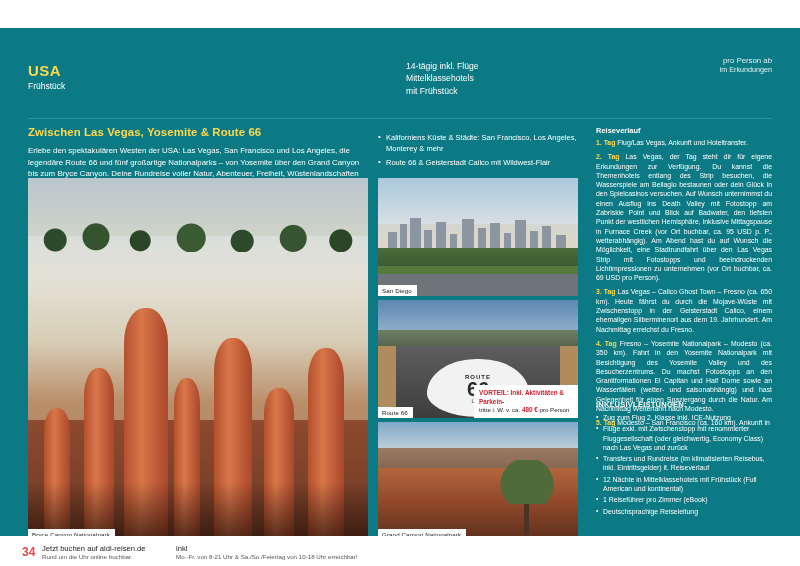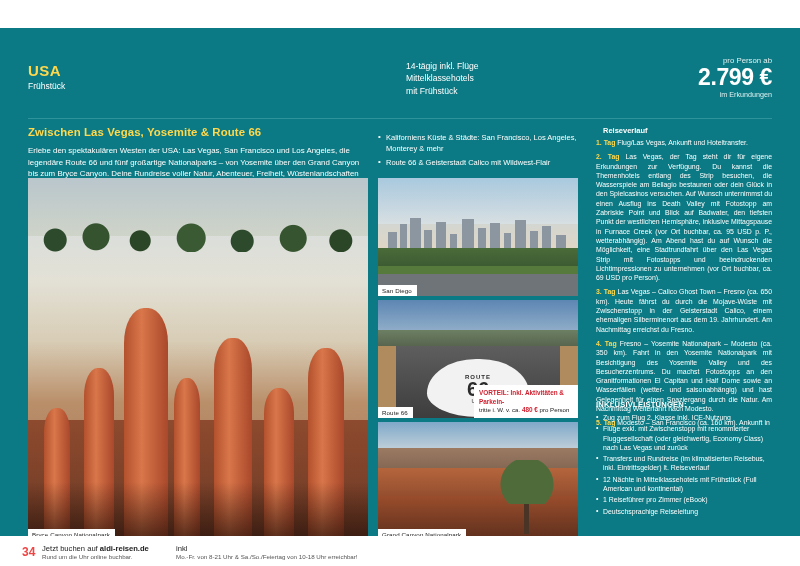--- a/index.html
+++ b/index.html
@@ -33,21 +33,21 @@
 
   
   .highlights{position:absolute;left:378px;top:126px;width:200px;color:#fff;}
   .highlights h3{margin:0;font-size:8.3px;font-weight:bold;letter-spacing:.3px;}
   .highlights ul{margin:6px 0 0 0;padding:0;list-style:none;}
   .highlights li{position:relative;padding-left:8px;font-size:7.5px;line-height:11px;margin-bottom:2.5px;}
   .highlights li:before{content:"•";position:absolute;left:0;top:-1px;color:#fff;font-size:8px;}
 
   
   .itin{position:absolute;left:596px;top:126px;width:176px;color:#ffffff;}
-  .itin .lead{font-size:7.5px;font-weight:bold;margin-bottom:3px;margin-left:7px;}
+  .itin .lead{font-size:7.5px;font-weight:bold;margin-bottom:3px;}
   .itin p{margin:0 0 5px 0;font-size:6.9px;line-height:9.3px;text-align:justify;}
   .y{color:#ffd84d;font-weight:bold;}
 
   .incl{position:absolute;left:596px;top:400px;width:176px;color:#ffffff;}
   .incl .ttl{font-size:7.6px;font-weight:bold;letter-spacing:.2px;margin-bottom:4px;}
   .incl ul{margin:0;padding:0;list-style:none;}
   .incl li{position:relative;padding-left:7px;font-size:6.9px;line-height:9.3px;margin-bottom:2px;}
   .incl li:before{content:"•";position:absolute;left:0;top:-1px;}
 
   
@@ -104,21 +104,21 @@
   .g-mid{position:absolute;left:0;top:46px;width:100%;height:34px;background:linear-gradient(#b5653c,#8d4a2c);}
   .g-near{position:absolute;left:0;bottom:0;width:100%;height:44px;background:linear-gradient(#9a4d2c,#5d2f1d);}
   .g-tree{position:absolute;left:120px;bottom:6px;width:58px;height:74px;}
   .g-trunk{position:absolute;left:26px;bottom:0;width:5px;height:40px;background:#4a3426;}
   .g-crown{position:absolute;left:0;top:0;width:58px;height:44px;background:radial-gradient(circle at 50% 55%,#4f6b3a 0 26px,transparent 27px);}
 
   
   .footer{position:absolute;left:0;top:536px;width:800px;height:30px;background:#ffffff;}
   .pageno{position:absolute;left:22px;top:545px;font-size:12px;font-weight:bold;color:#ef4444;}
   .f1{position:absolute;left:42px;top:544px;font-size:7.6px;color:#222;}
-  .f1 b{font-weight:bold;}
+  .f1 b{font-weight:normal;}
   .f2{position:absolute;left:42px;top:553px;font-size:6.2px;color:#555;}
   .f3{position:absolute;left:176px;top:544px;font-size:7.6px;color:#222;}
   .f4{position:absolute;left:176px;top:553px;font-size:6.2px;color:#555;}
 </style>
 </head>
 <body>
 
 <div class="page">
   <div class="top-white"></div>
   <div class="teal-body"></div>
@@ -129,21 +129,20 @@
     <div class="hdr-sub">Frühstück</div>
 
     <div class="hdr-mid">
       <div>14-tägig inkl. Flüge</div>
       <div>Mittelklassehotels</div>
       <div>mit Frühstück</div>
     </div>
 
     <div class="price-box">
       <div class="price-pre">pro Person ab</div>
-      <div class="price-big">2.799 €</div>
       <div class="price-post">im Erkundungen</div>
     </div>
   </div>
   <div class="hline"></div>
 
   <div class="intro">
     <h2>Zwischen Las Vegas, Yosemite &amp; Route 66</h2>
     <p>Erlebe den spektakulären Westen der USA: Las Vegas, San Francisco und Los Angeles, die legendäre Route 66 und fünf großartige Nationalparks – von Yosemite über den Grand Canyon bis zum Bryce Canyon. Deine Rundreise voller Natur, Abenteuer, Freiheit, Wüstenlandschaften und bunter City-Vibes bei Tag und Nacht.</p>
   </div>
 

